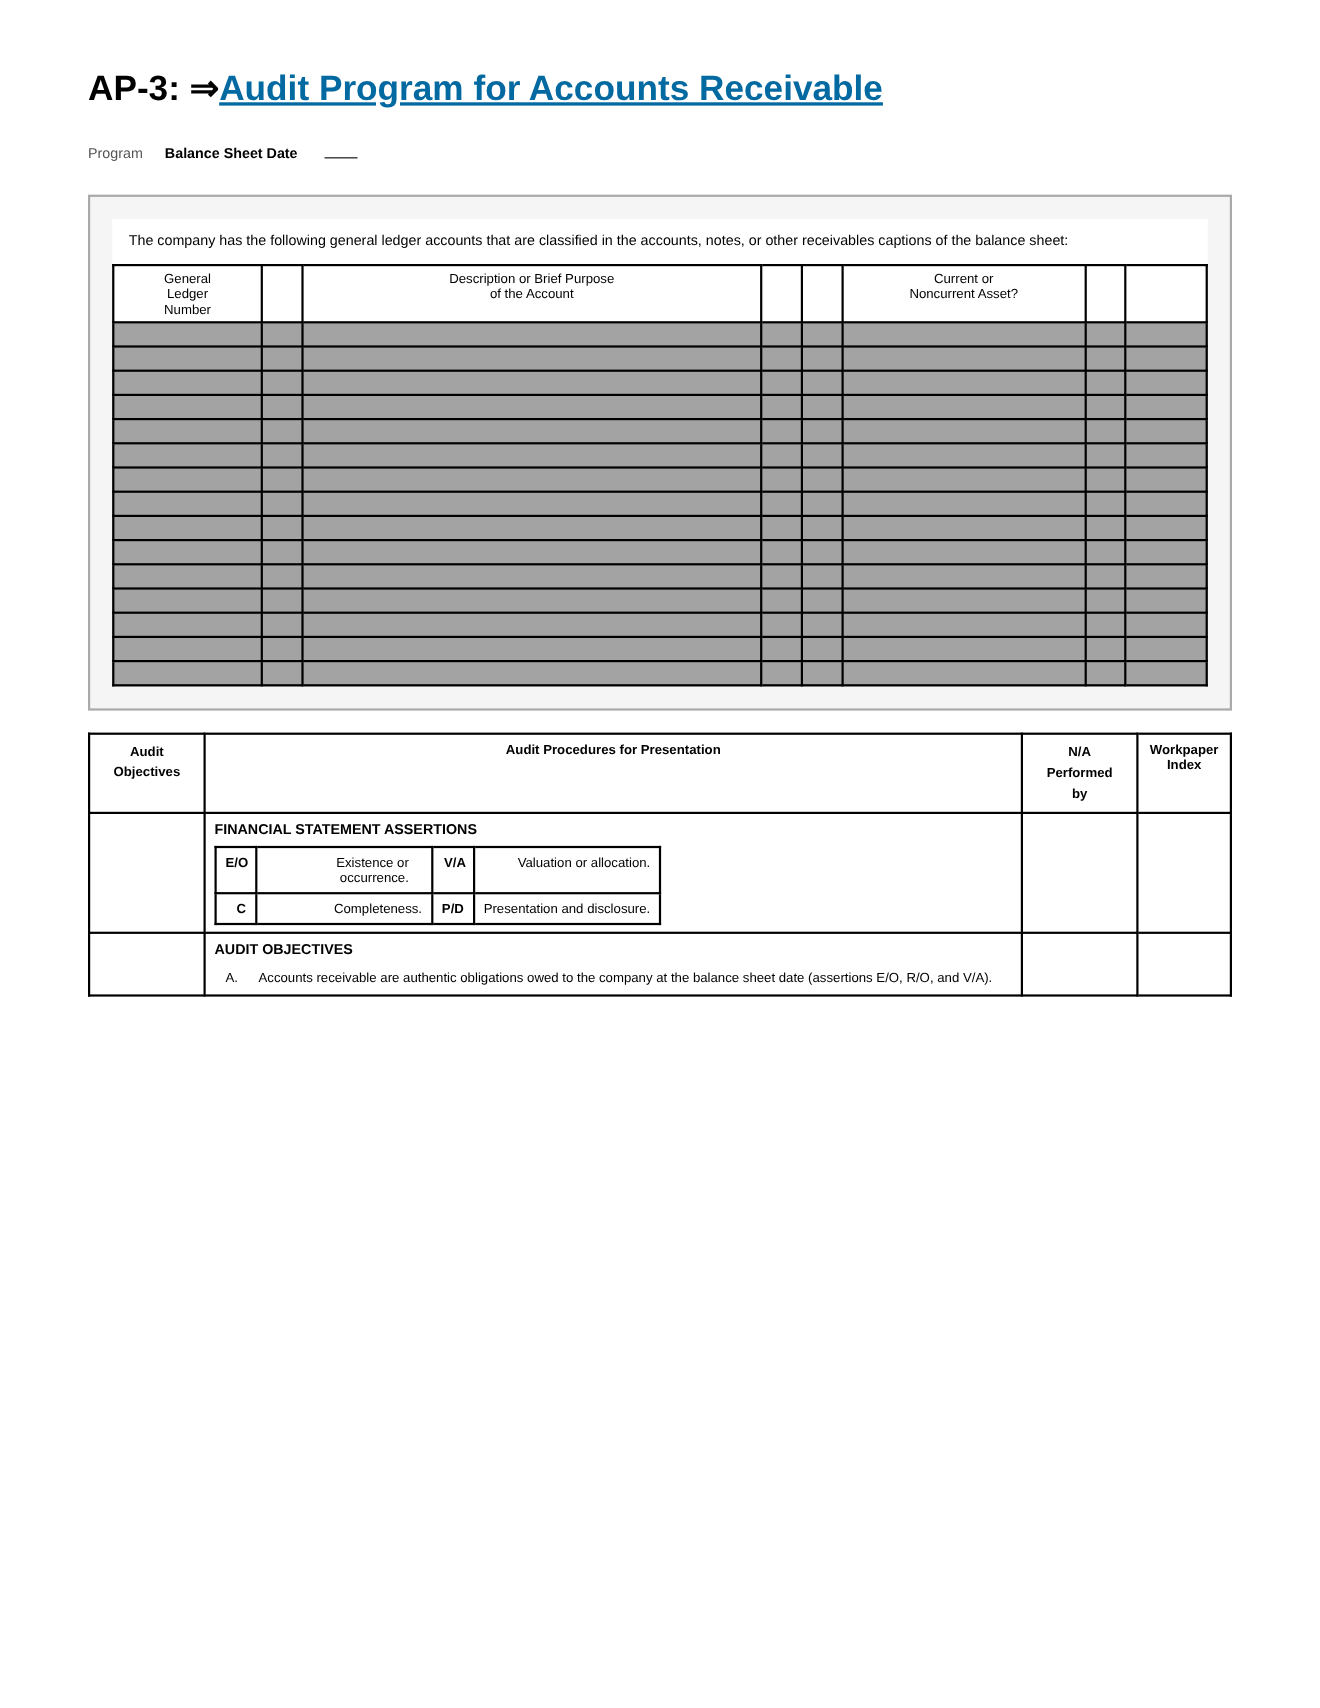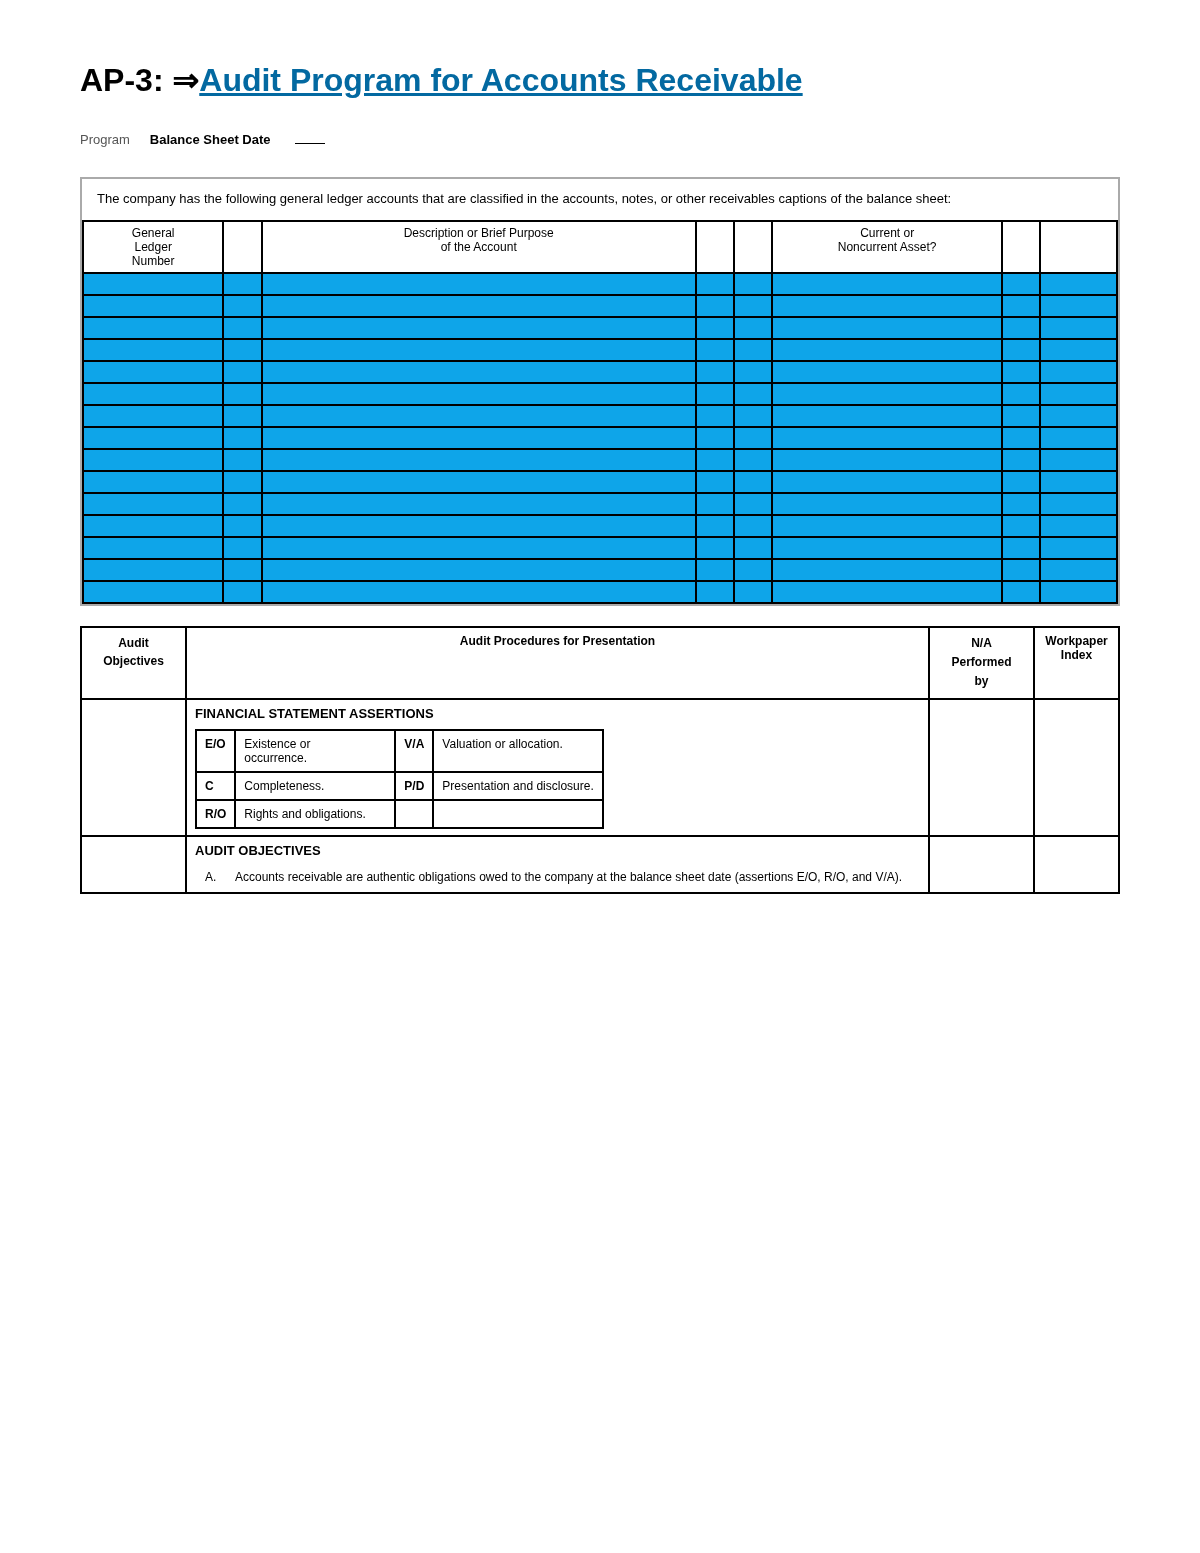--- a/index.html
+++ b/index.html
@@ -51,38 +51,38 @@
       display: inline-block;
       width: 30px;
       border-bottom: 1px solid #000;
       margin-left: 4px;
     }
 
     
     .main-container {
       border: 2px solid #aaa;
       background: #f5f5f5;
-      padding: 0;
+      padding: 20px;
       margin-bottom: 20px;
     }
 
     .intro-text {
       padding: 10px 15px 12px 15px;
       font-size: 13px;
       line-height: 1.5;
       background: #fff;
       border: none;
     }
 
     
     .gl-table {
       width: 100%;
       border-collapse: collapse;
       margin-bottom: 0;
-      background: #0ea5e9;
+      background: #a3a3a3;
     }
 
     .gl-table th,
     .gl-table td {
       border: 2px solid #000;
       padding: 4px 6px;
       font-size: 12px;
       vertical-align: top;
     }
 
@@ -378,39 +378,33 @@
         Workpaper<br>Index
       </th>
     </tr>
   </thead>
   <tbody>
 
     <tr>
       <td class="col-obj"></td>
       <td class="col-proc">
         <div class="section-header">FINANCIAL STATEMENT ASSERTIONS</div>
-        <table style="font-size:11px; border-collapse:collapse; margin-top:4px;">
+        <table style="font-size:11px; border-collapse:collapse; margin-top:4px;text-align:right;">
           <tbody>
               <tr>
             <td style="padding-right:6px; font-weight:bold; width:28px;">E/O</td>
             <td style="padding-right:20px; width:160px;">Existence or occurrence.</td>
             <td style="padding-right:6px; font-weight:bold; width:28px;">V/A</td>
             <td>Valuation or allocation.</td>
           </tr>
           <tr>
             <td style="font-weight:bold;">C</td>
             <td>Completeness.</td>
             <td style="font-weight:bold;">P/D</td>
             <td>Presentation and disclosure.</td>
-          </tr>
-          <tr>
-            <td style="font-weight:bold;">R/O</td>
-            <td>Rights and obligations.</td>
-            <td></td>
-            <td></td>
           </tr>
         </tbody>
           </table>
       </td>
       <td class="col-na"></td>
       <td class="col-wp"></td>
     </tr>
 
     <tr>
       <td class="col-obj"></td>

